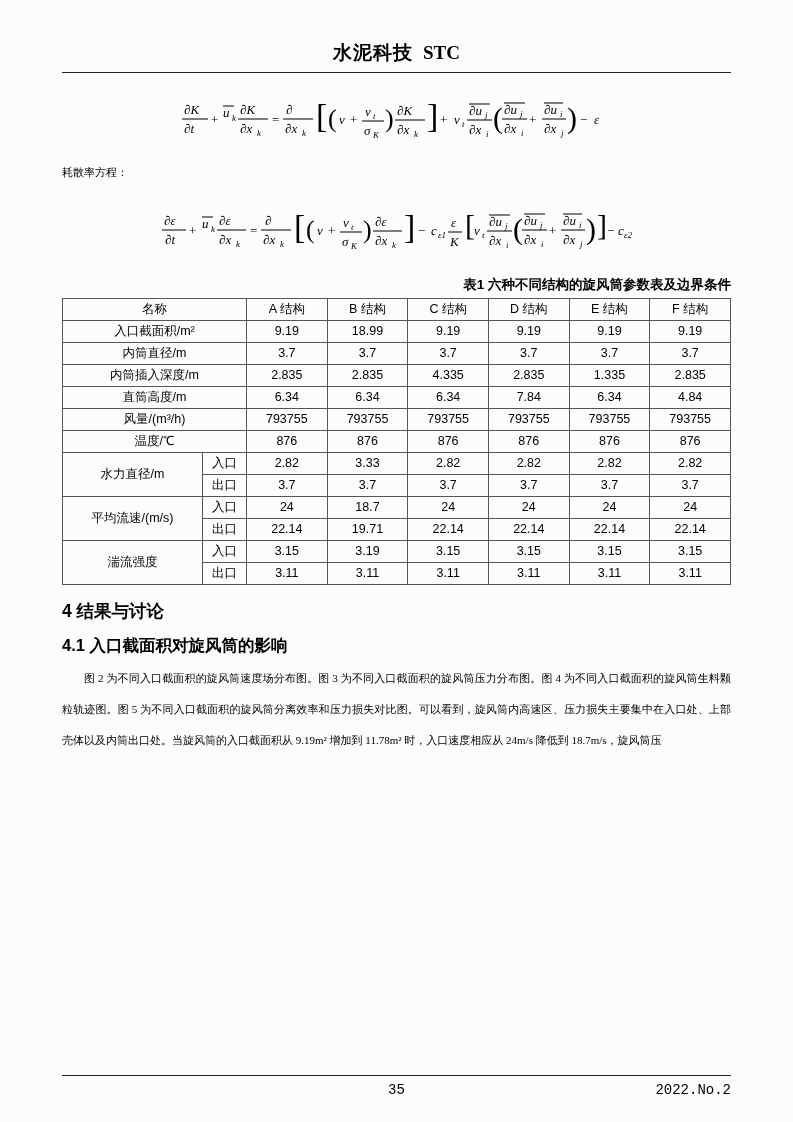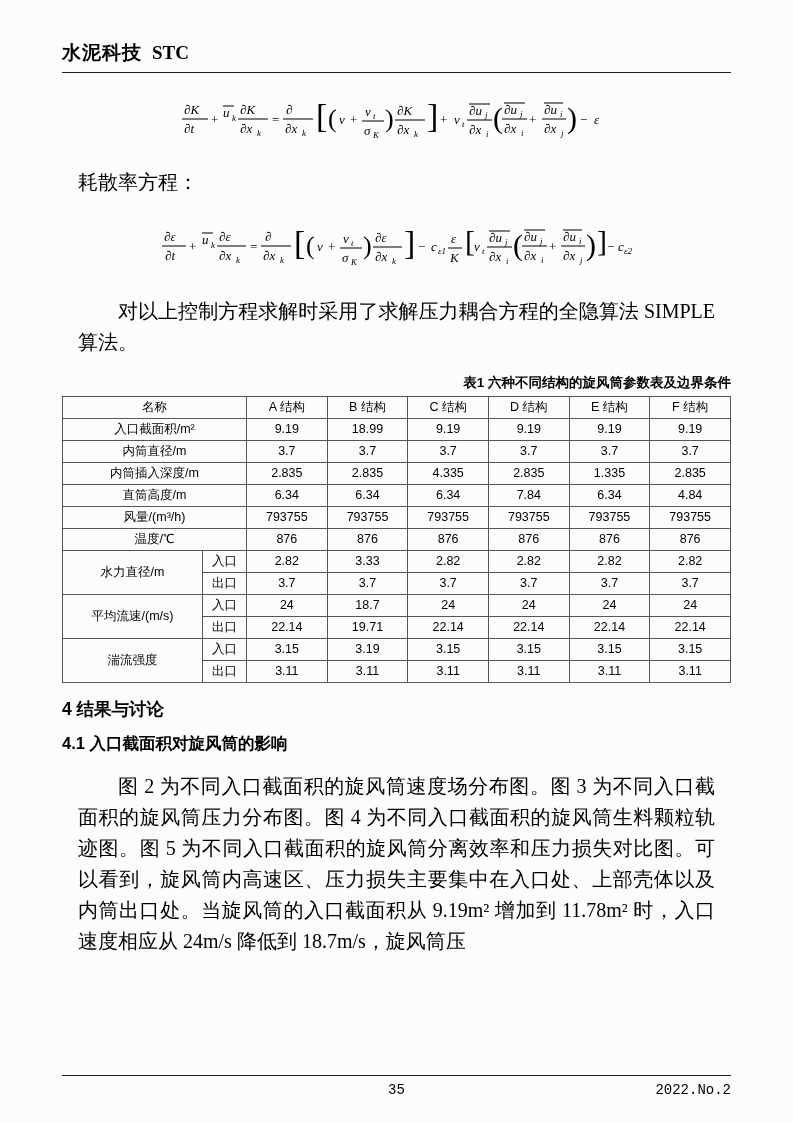--- a/index.html
+++ b/index.html
@@ -18,20 +18,21 @@
     position: absolute;
     left: 0; top: 0;
     width: 793px;
     height: 1122px;
     background: #fdfcfa;
     box-sizing: border-box;
     padding: 40px 62px 0 62px;
   }
   
   .header {
+    text-align: center;
     font-family: "Liberation Serif", serif;
     font-weight: bold;
     font-size: 19px;
     letter-spacing: 1px;
     padding-bottom: 6px;
   }
   .header .stc {
     font-family: "Liberation Serif", serif;
     letter-spacing: 0px;
     margin-left: 10px;
@@ -42,23 +43,23 @@
   }
   
   .equation {
     text-align: center;
     margin: 10px 0 6px 0;
     font-family: "Liberation Serif", serif;
   }
   .equation svg { display: inline-block; }
   
   p.body {
-    font-size: 20px;
+    font-size: 11px;
     line-height: 31px;
-    margin: 16px;
+    margin: 0;
     text-align: justify;
     text-indent: 2em;
     font-family: "Liberation Serif", serif;
   }
   p.body.noindent { text-indent: 0; }
   h2.section {
     font-size: 16.5px;
     font-weight: bold;
     margin: 12px 0 6px 0;
     font-family: "Liberation Sans", sans-serif;
@@ -266,21 +267,20 @@
         <text x="445" y="37">−</text>
         <text x="456" y="37" font-style="italic">c</text>
         <text x="462" y="40" font-size="9" font-style="italic">ε2</text>
         <text x="472" y="29" font-style="italic">ε²</text>
         <line x1="470" y1="34" x2="486" y2="34" stroke="#000" stroke-width="1"></line>
         <text x="472" y="48" font-style="italic">K</text>
       </g>
     </svg>
   </div>
 
-  <p class="body">对以上控制方程求解时采用了求解压力耦合方程的全隐算法 SIMPLE 算法。</p>
 
 
 
   <div class="table-caption">表1  六种不同结构的旋风筒参数表及边界条件</div>
 
   <table class="data">
     <colgroup>
       <col class="lbl-col">
         <col class="sub-col">
         <col>

